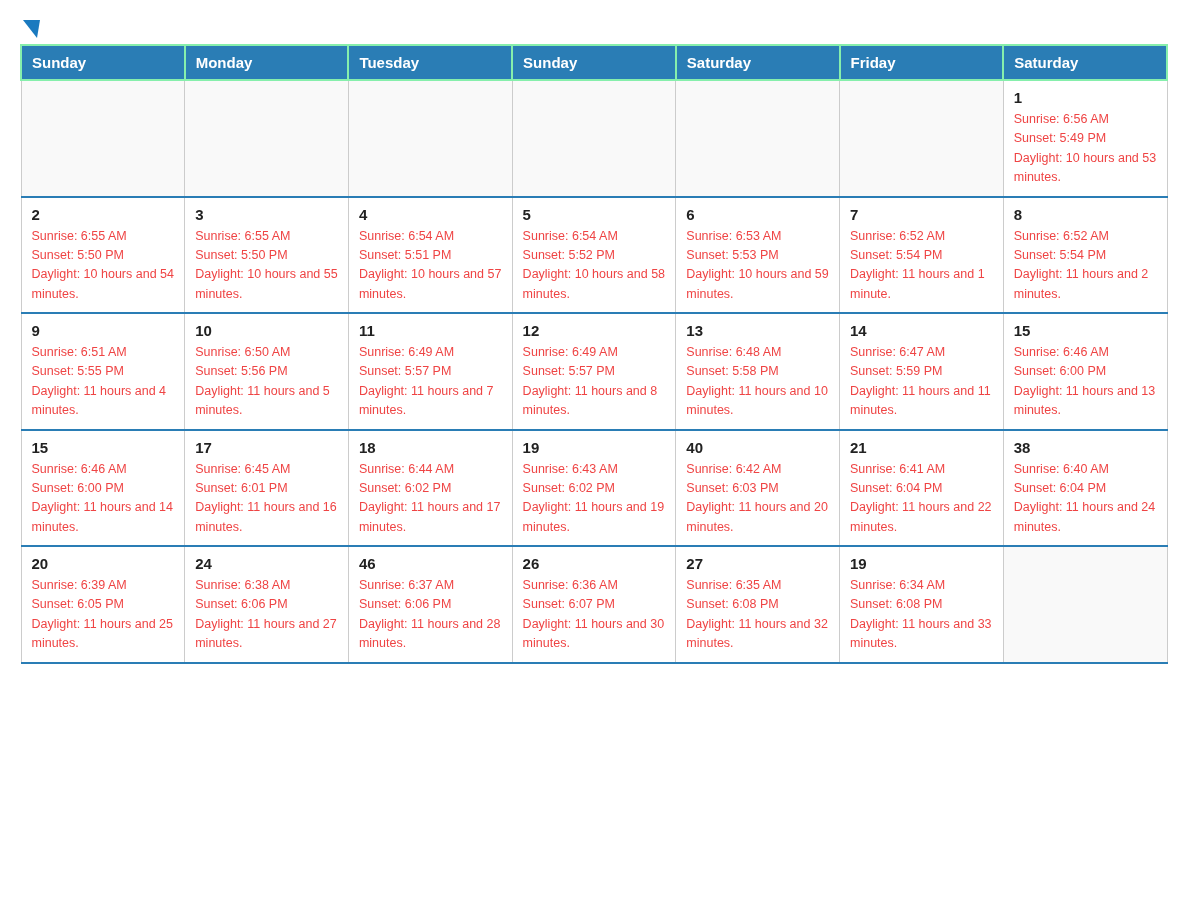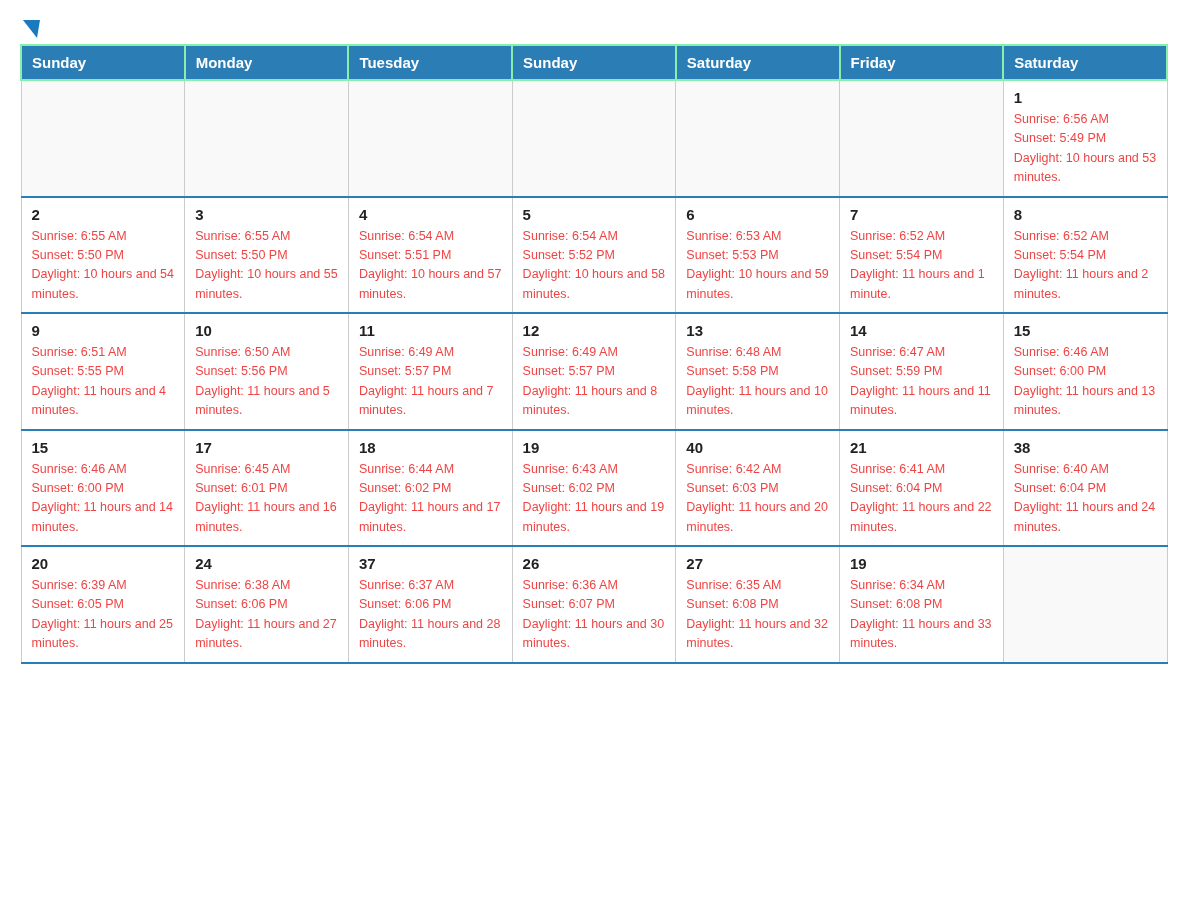--- a/index.html
+++ b/index.html
@@ -238,21 +238,21 @@
       <tr>
         <td>
           <div class="day-num">20</div>
           <div class="day-info">Sunrise: 6:39 AM<br>Sunset: 6:05 PM<br>Daylight: 11 hours and 25 minutes.</div>
         </td>
         <td>
           <div class="day-num">24</div>
           <div class="day-info">Sunrise: 6:38 AM<br>Sunset: 6:06 PM<br>Daylight: 11 hours and 27 minutes.</div>
         </td>
         <td>
-          <div class="day-num">37</div>
+          <div class="day-num">46</div>
           <div class="day-info">Sunrise: 6:37 AM<br>Sunset: 6:06 PM<br>Daylight: 11 hours and 28 minutes.</div>
         </td>
         <td>
           <div class="day-num">26</div>
           <div class="day-info">Sunrise: 6:36 AM<br>Sunset: 6:07 PM<br>Daylight: 11 hours and 30 minutes.</div>
         </td>
         <td>
           <div class="day-num">27</div>
           <div class="day-info">Sunrise: 6:35 AM<br>Sunset: 6:08 PM<br>Daylight: 11 hours and 32 minutes.</div>
         </td>

